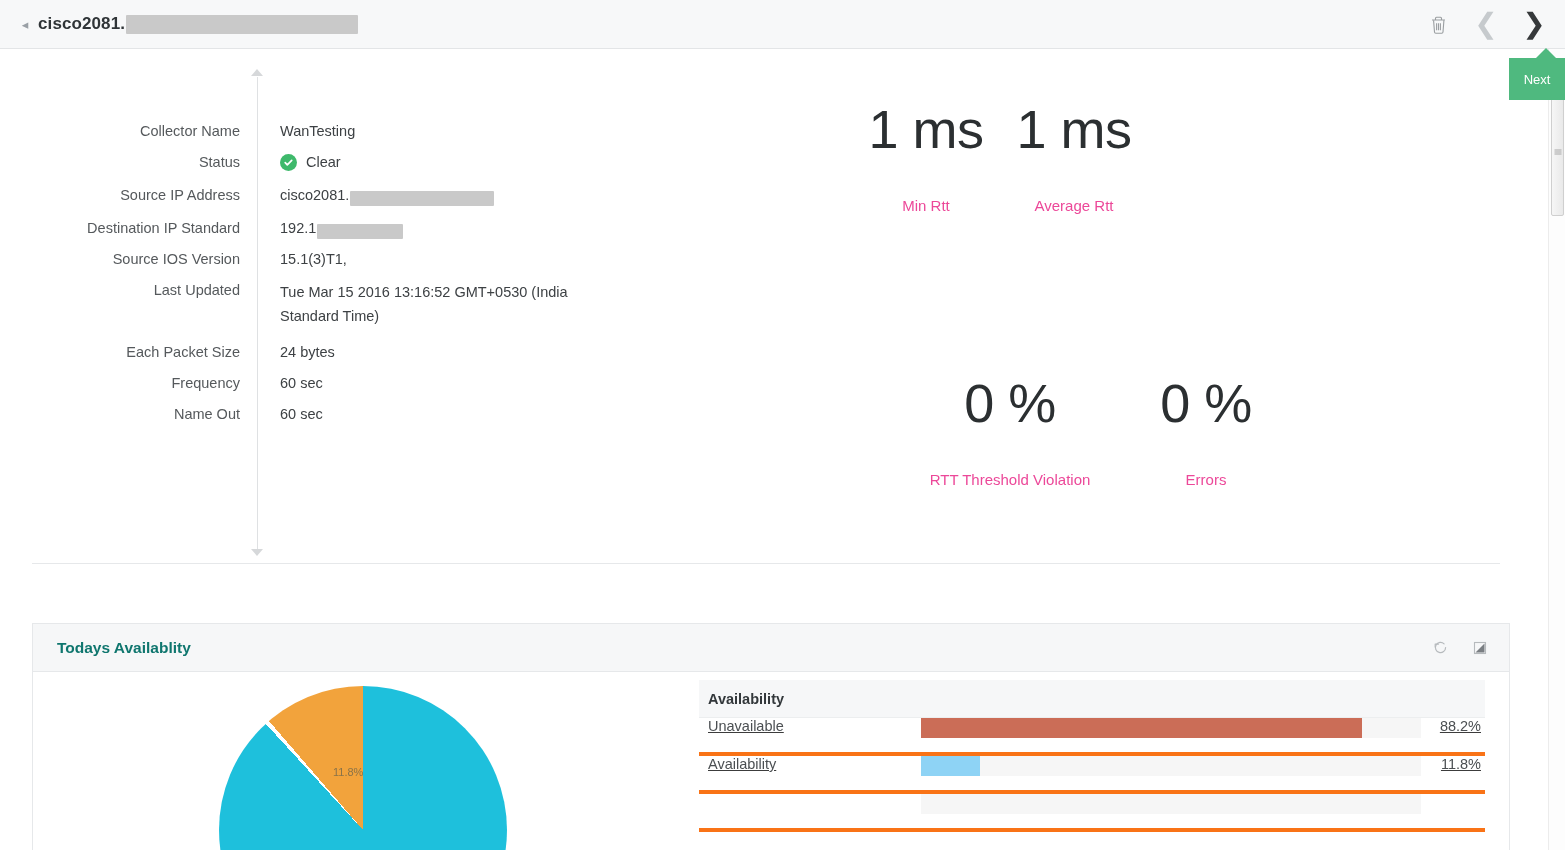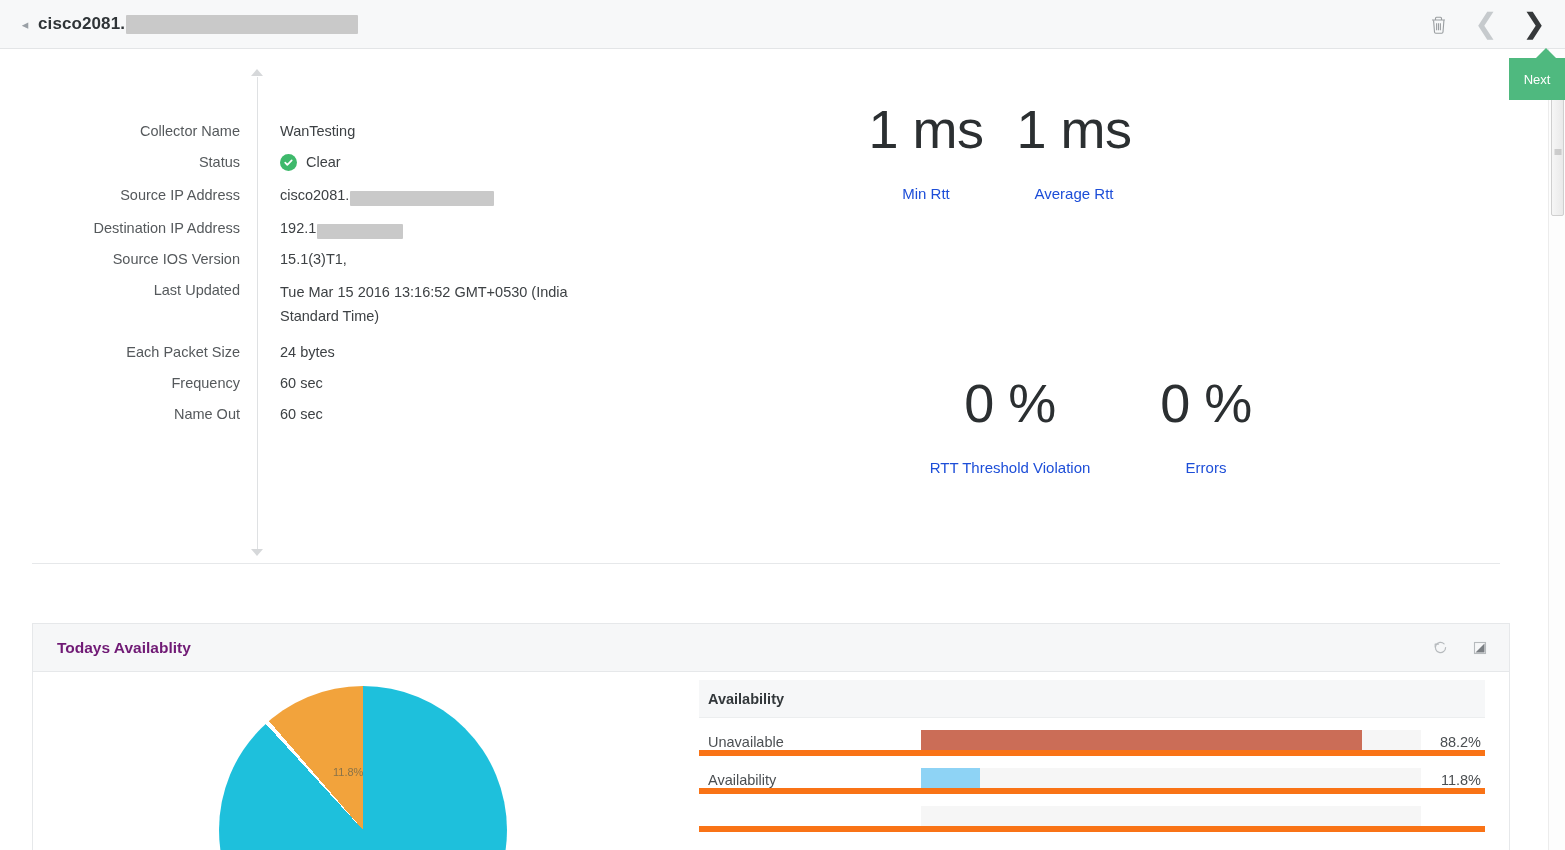--- a/index.html
+++ b/index.html
@@ -230,23 +230,23 @@
     font-size: 54px;
     font-weight: 300;
     color: #2b2f31;
     line-height: 1.02;
     letter-spacing: -0.5px;
     white-space: nowrap;
     font-family: Liberation Sans, sans-serif;
     margin-top: 7px;
   }
   .metric .cap {
-    margin-top: 28px;
+    margin-top: 40px;
     font-size: 15px;
-    color: #1d4ed8;
+    color: #ec4899;
     white-space: nowrap;
   }
   .metric.w-rtt { width: 148px; }
   .metric.w-pct { width: 210px; }
   .metric.w-pct.narrow { width: 182px; }
 
   .section-rule {
     position: absolute;
     top: 563px;
     left: 32px;
@@ -271,21 +271,21 @@
     height: 48px;
     background: #f6f7f8;
     border-bottom: 1px solid #e6e8ea;
     display: flex;
     align-items: center;
     padding: 0 18px 0 24px;
   }
   .panel-title {
     font-size: 15.5px;
     font-weight: bold;
-    color: #701a75;
+    color: #0f766e;
   }
   .panel-head-actions {
     margin-left: auto;
     display: flex;
     align-items: center;
     gap: 18px;
   }
   .panel-ico { width: 22px; height: 22px; display: flex; align-items: center; justify-content: center; cursor: pointer; }
 
   .panel-body {
@@ -335,23 +335,24 @@
     display: flex;
     align-items: center;
     padding-left: 9px;
     font-size: 14.5px;
     font-weight: bold;
     color: #33383b;
   }
   .avail-row {
     height: 38px;
     display: flex;
-    align-items: flex-end;
-    border-bottom: 6px solid #f97316;
+    align-items: flex-start;
+    border-bottom: 4px solid #f97316;
     padding-left: 9px;
+    text-decoration: underline;
   }
   .avail-name {
     width: 213px;
     font-size: 14.5px;
     color: #4b4f52;
   }
   .avail-track {
     position: relative;
     width: 500px;
     height: 20px;
@@ -437,21 +438,21 @@
       </div>
 
       <div class="prop-row" style="top:116px;">
         <div class="prop-label">Source IP Address</div>
         <div class="prop-value">
           <span>cisco2081.</span><span class="redact redact-src"></span>
         </div>
       </div>
 
       <div class="prop-row" style="top:149px;">
-        <div class="prop-label">Destination IP Address</div>
+        <div class="prop-label">Destination IP Standard</div>
         <div class="prop-value">
           <span>192.1</span><span class="redact redact-dst"></span>
         </div>
       </div>
 
       <div class="prop-row" style="top:180px;">
         <div class="prop-label">Source IOS Version</div>
         <div class="prop-value">15.1(3)T1,</div>
       </div>
 

